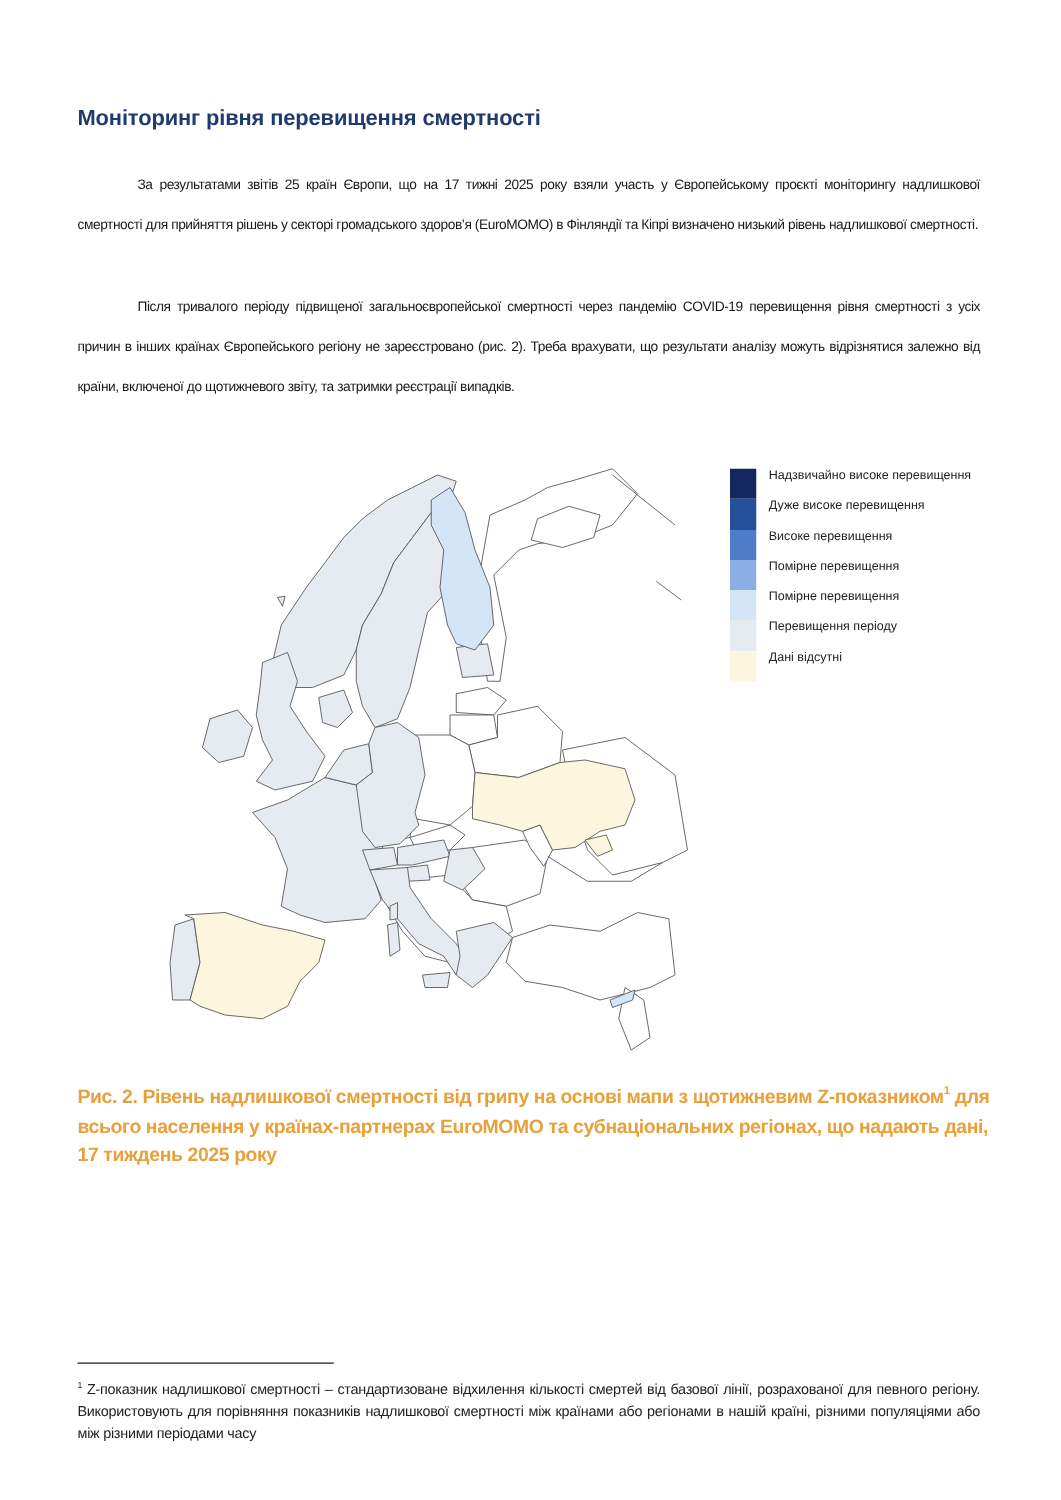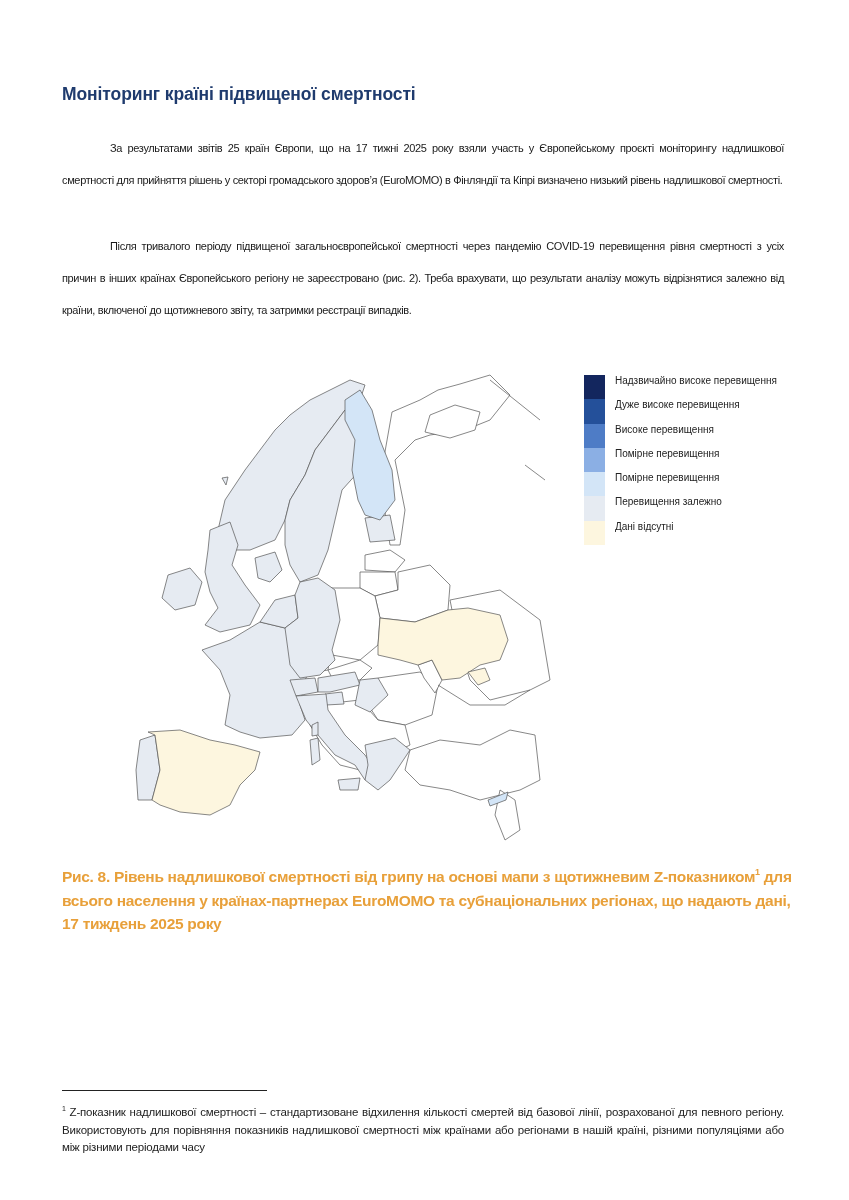--- a/index.html
+++ b/index.html
@@ -23,21 +23,21 @@
              line-height: 23.5px; font-weight: bold; color: #e8a03a; letter-spacing: -0.3px; }
   .caption sup { font-size: 9px; vertical-align: 7px; }
   .fn-rule { position: absolute; left: 62px; top: 1090px; width: 205px; height: 1px; background: #222; }
   .footnote { position: absolute; left: 62px; top: 1100px; width: 722px; font-size: 11.5px;
               line-height: 17.5px; text-align: justify; letter-spacing: -0.2px; color: #222; }
   .footnote sup { font-size: 7px; vertical-align: 5px; }
 </style>
 </head>
 <body>
 
-<div class="title">Моніторинг країні підвищеної смертності</div>
+<div class="title">Моніторинг рівня перевищення смертності</div>
 
 <div class="para p1"><span class="indent"></span><span>За результатами звітів 25 країн Європи, що на 17 тижні 2025 року взяли участь у Європейському проєкті моніторингу надлишкової смертності для прийняття рішень у секторі громадського здоров’я (EuroMOMO) в Фінляндії та Кіпрі визначено низький рівень надлишкової смертності.</span></div>
 <div class="para p2"><span class="indent"></span><span>Після тривалого періоду підвищеної загальноєвропейської смертності через пандемію COVID-19 перевищення рівня смертності з усіх причин в інших країнах Європейського регіону не зареєстровано (рис. 2). Треба врахувати, що результати аналізу можуть відрізнятися залежно від країни, включеної до щотижневого звіту, та затримки реєстрації випадків.</span></div>
 
 <div class="map-wrap">
   <svg viewBox="0 0 500 500" xmlns="http://www.w3.org/2000/svg">
 
     <g fill="#ffffff">
       <path class="country" d="M330,185 L320,120 L332,52 L360,40 L378,30 L400,24 L430,15 L450,35 L430,60 L405,70 L370,75 L355,80 L335,100 L345,150 L340,185 Z"></path>
       <path class="country" d="M370,55 L395,45 L420,52 L415,70 L390,78 L365,72 Z"></path>
@@ -110,24 +110,24 @@
   <div class="legend-row">
       <span class="swatch" style="background: rgb(139, 175, 228);"></span>
       <span class="legend-label">Помірне перевищення</span>
     </div>
   <div class="legend-row">
       <span class="swatch" style="background: rgb(211, 229, 247);"></span>
       <span class="legend-label">Помірне перевищення</span>
     </div>
   <div class="legend-row">
       <span class="swatch" style="background: rgb(230, 235, 242);"></span>
-      <span class="legend-label">Перевищення залежно</span>
+      <span class="legend-label">Перевищення періоду</span>
     </div>
   <div class="legend-row">
       <span class="swatch" style="background: rgb(253, 246, 223);"></span>
       <span class="legend-label">Дані відсутні</span>
     </div>
 </div>
 
-<div class="caption"><span>Рис. 8. Рівень надлишкової смертності від грипу на основі мапи з щотижневим Z-показником</span><sup>1</sup><span> для всього населення у країнах-партнерах EuroMOMO та субнаціональних регіонах, що надають дані, 17 тиждень 2025 року</span></div>
+<div class="caption"><span>Рис. 2. Рівень надлишкової смертності від грипу на основі мапи з щотижневим Z-показником</span><sup>1</sup><span> для всього населення у країнах-партнерах EuroMOMO та субнаціональних регіонах, що надають дані, 17 тиждень 2025 року</span></div>
 
 <div class="fn-rule"></div>
 <div class="footnote"><sup>1</sup><span> Z-показник надлишкової смертності – стандартизоване відхилення кількості смертей від базової лінії, розрахованої для певного регіону. Використовують для порівняння показників надлишкової смертності між країнами або регіонами в нашій країні, різними популяціями або між різними періодами часу</span></div>
 
 </body></html>

